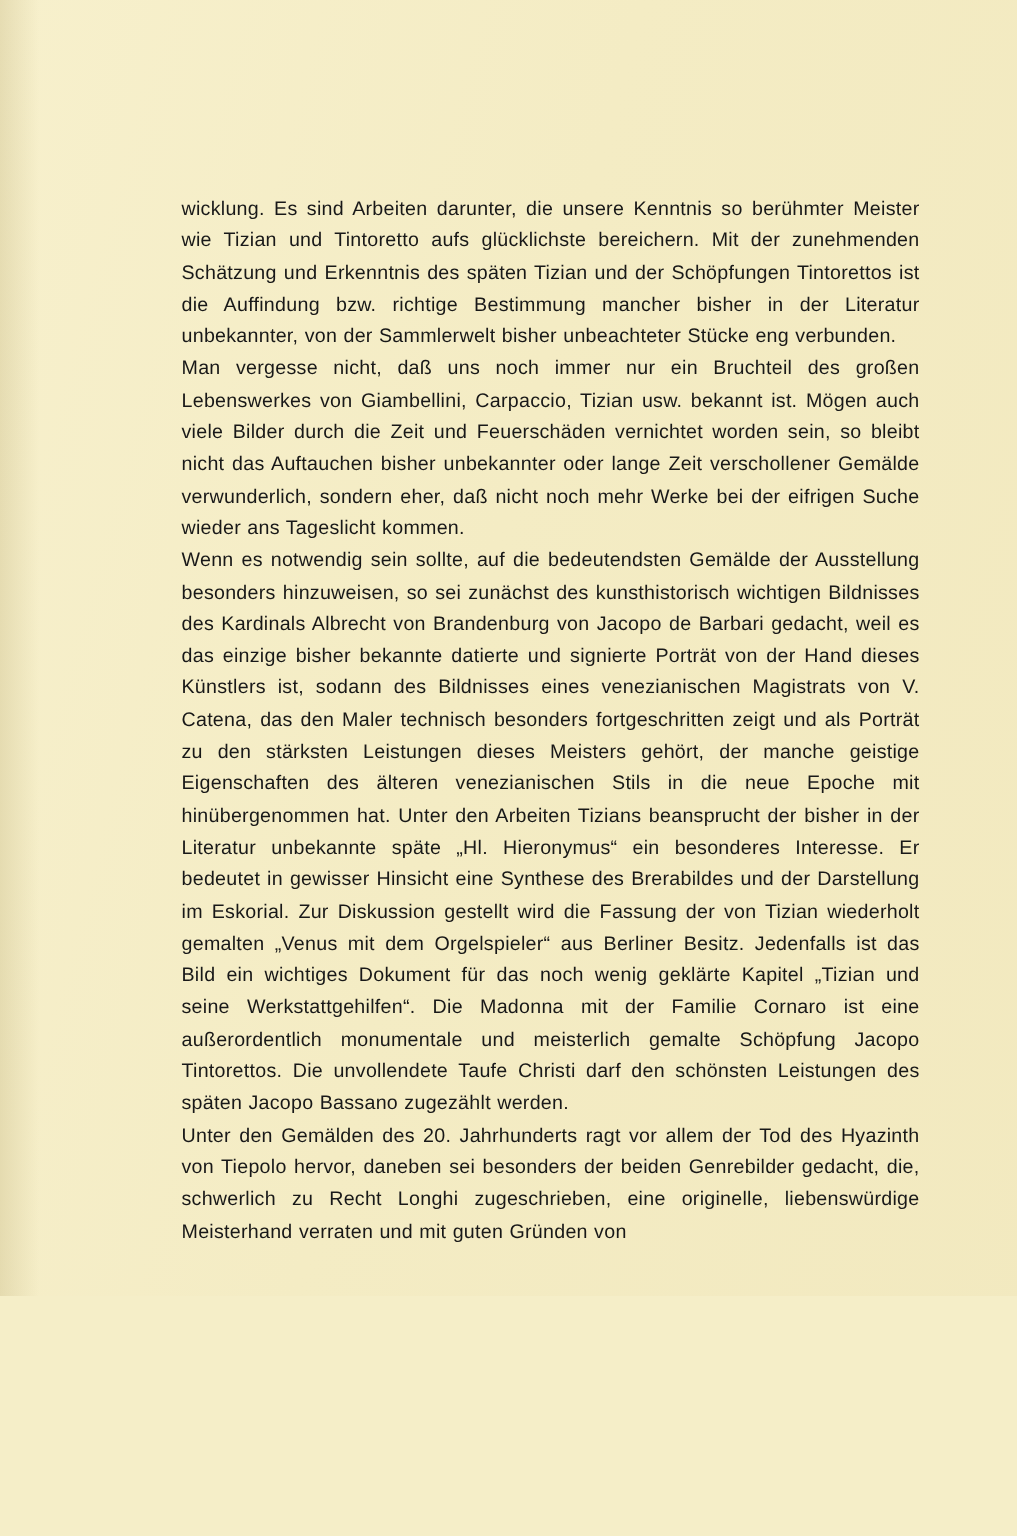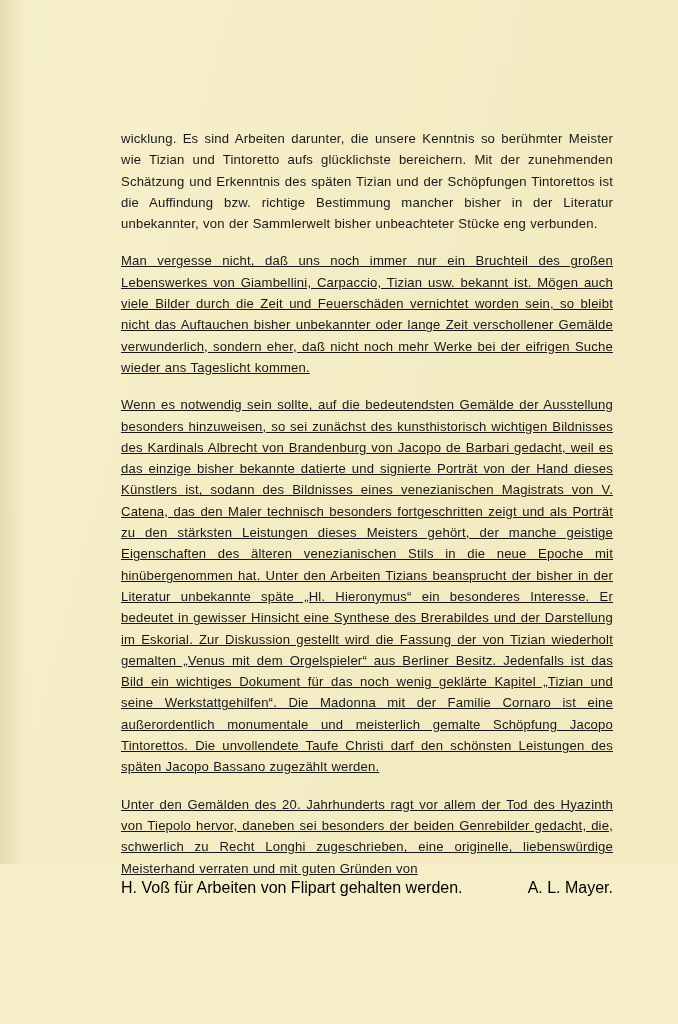--- a/index.html
+++ b/index.html
@@ -47,40 +47,35 @@
     margin: 0;
     text-align: justify;
     color: #181818;
     font-size: 13.1px;
     line-height: 21.3px;
     letter-spacing: 0.18px;
     word-spacing: 0.4px;
     hyphens: none;
   }
   .para + .para {
-    margin-top: 16px;
-    text-decoration: underline;
+    margin-top: 0;
   }
   .sig-wrap {
     display: flex;
     justify-content: space-between;
     align-items: baseline;
     width: 100%;
   }
   .sig-wrap .sig-text {
     white-space: nowrap;
   }
 </style>
 </head>
 <body>
 
 <div class="page">
   <div class="text-block">
     <p class="para">wicklung. Es sind Arbeiten darunter, die unsere Kenntnis so berühmter Meister wie Tizian und Tintoretto aufs glücklichste bereichern. Mit der zunehmenden Schätzung und Erkenntnis des späten Tizian und der Schöpfungen Tintorettos ist die Auffindung bzw. richtige Bestimmung mancher bisher in der Literatur unbekannter, von der Sammlerwelt bisher unbeachteter Stücke eng verbunden.</p>
     <p class="para">Man vergesse nicht, daß uns noch immer nur ein Bruchteil des großen Lebenswerkes von Giambellini, Carpaccio, Tizian usw. bekannt ist. Mögen auch viele Bilder durch die Zeit und Feuerschäden vernichtet worden sein, so bleibt nicht das Auftauchen bisher unbekannter oder lange Zeit verschollener Gemälde verwunderlich, sondern eher, daß nicht noch mehr Werke bei der eifrigen Suche wieder ans Tageslicht kommen.</p>
     <p class="para">Wenn es notwendig sein sollte, auf die bedeutendsten Gemälde der Ausstellung besonders hinzuweisen, so sei zunächst des kunsthistorisch wichtigen Bildnisses des Kardinals Albrecht von Brandenburg von Jacopo de Barbari gedacht, weil es das einzige bisher bekannte datierte und signierte Porträt von der Hand dieses Künstlers ist, sodann des Bildnisses eines venezianischen Magistrats von V. Catena, das den Maler technisch besonders fortgeschritten zeigt und als Porträt zu den stärksten Leistungen dieses Meisters gehört, der manche geistige Eigenschaften des älteren venezianischen Stils in die neue Epoche mit hinübergenommen hat. Unter den Arbeiten Tizians beansprucht der bisher in der Literatur unbekannte späte „Hl. Hieronymus“ ein besonderes Interesse. Er bedeutet in gewisser Hinsicht eine Synthese des Brerabildes und der Darstellung im Eskorial. Zur Diskussion gestellt wird die Fassung der von Tizian wiederholt gemalten „Venus mit dem Orgelspieler“ aus Berliner Besitz. Jedenfalls ist das Bild ein wichtiges Dokument für das noch wenig geklärte Kapitel „Tizian und seine Werkstattgehilfen“. Die Madonna mit der Familie Cornaro ist eine außerordentlich monumentale und meisterlich gemalte Schöpfung Jacopo Tintorettos. Die unvollendete Taufe Christi darf den schönsten Leistungen des späten Jacopo Bassano zugezählt werden.</p>
     <p class="para">Unter den Gemälden des 20. Jahrhunderts ragt vor allem der Tod des Hyazinth von Tiepolo hervor, daneben sei besonders der beiden Genrebilder gedacht, die, schwerlich zu Recht Longhi zugeschrieben, eine originelle, liebenswürdige Meisterhand verraten und mit guten Gründen von</p>
-    <div class="sig-wrap">
-      <span class="sig-text">H. Voß für Arbeiten von Flipart gehalten werden.</span>
-      <span class="sig-text">A. L. Mayer.</span>
-    </div>
   </div>
 </div>
 
 </body></html>

